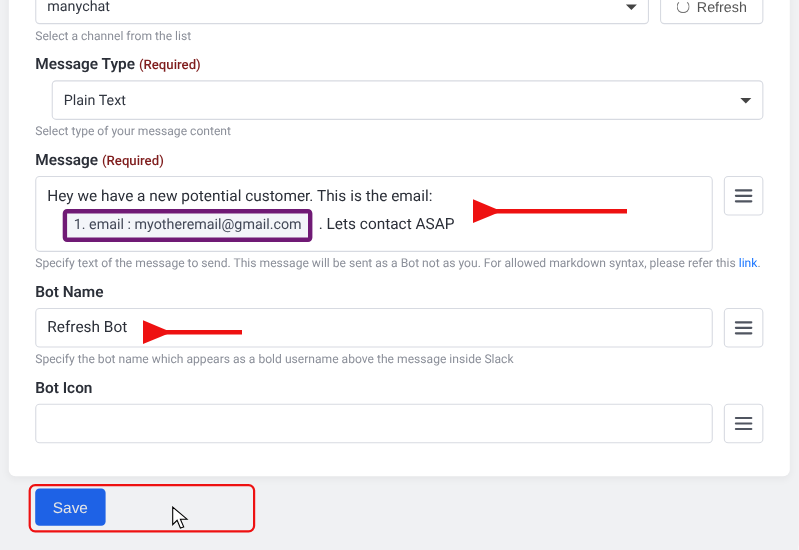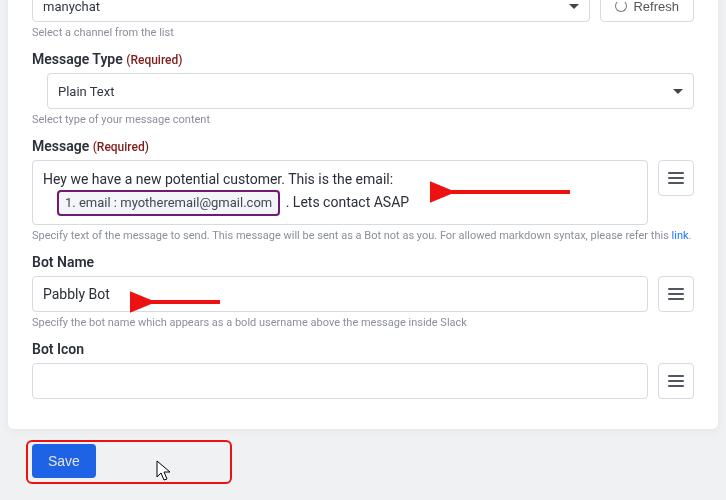--- a/index.html
+++ b/index.html
@@ -103,21 +103,21 @@
     padding: 8px 10px 8px 10px;
     font-size: 14px;
     line-height: 1.5;
     color: #2b2f38;
     background: #fff;
   }
   .msg-line2 { padding-left: 12px; }
   .chip {
     display: inline-block;
     background: #f3f5f9;
-    border: 2px solid #701a75;
+    border: 4px solid #701a75;
     border-radius: 4px;
     padding: 1px 6px;
     font-size: 13px;
     color: #424857;
     margin: 0 2px;
   }
   .icon-btn {
     width: 36px;
     height: 36px;
     border: 1px solid #d7dae1;
@@ -240,21 +240,21 @@
       </div>
       <div class="helper">
         <span>Specify text of the message to send. This message will be sent as a Bot not as you. For allowed markdown syntax, please refer this </span><a href="#">link</a><span>.</span>
       </div>
     </div>
 
     <div class="field">
       <div class="label">Bot Name</div>
       <div class="input-wrap">
         <div class="text-input">
-          <span>Pabbly Bot</span>
+          <span>Refresh Bot</span>
         </div>
         <div class="icon-btn">
           <div class="hamburger">
               <div></div>
               <div></div>
               <div></div>
             </div>
         </div>
       </div>
       <div class="helper">Specify the bot name which appears as a bold username above the message inside Slack</div>

